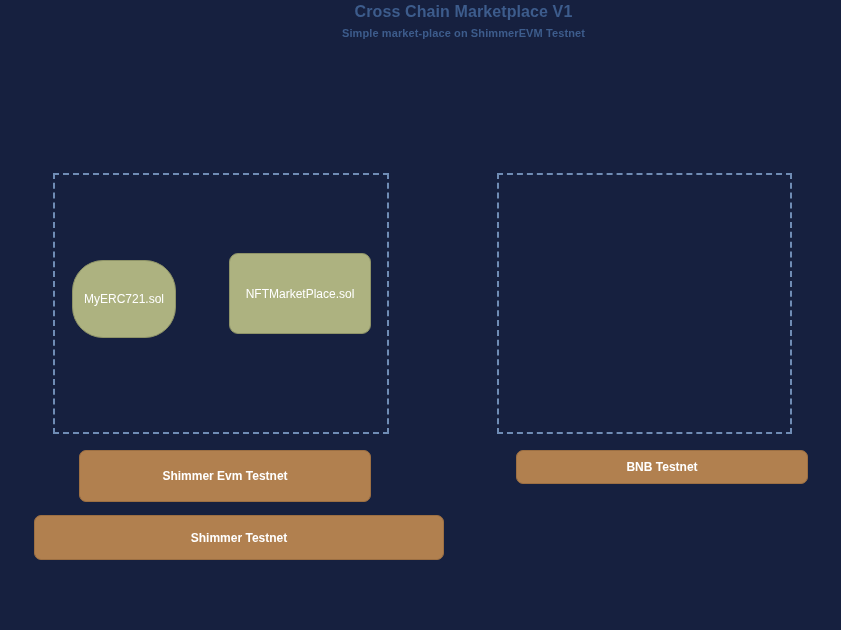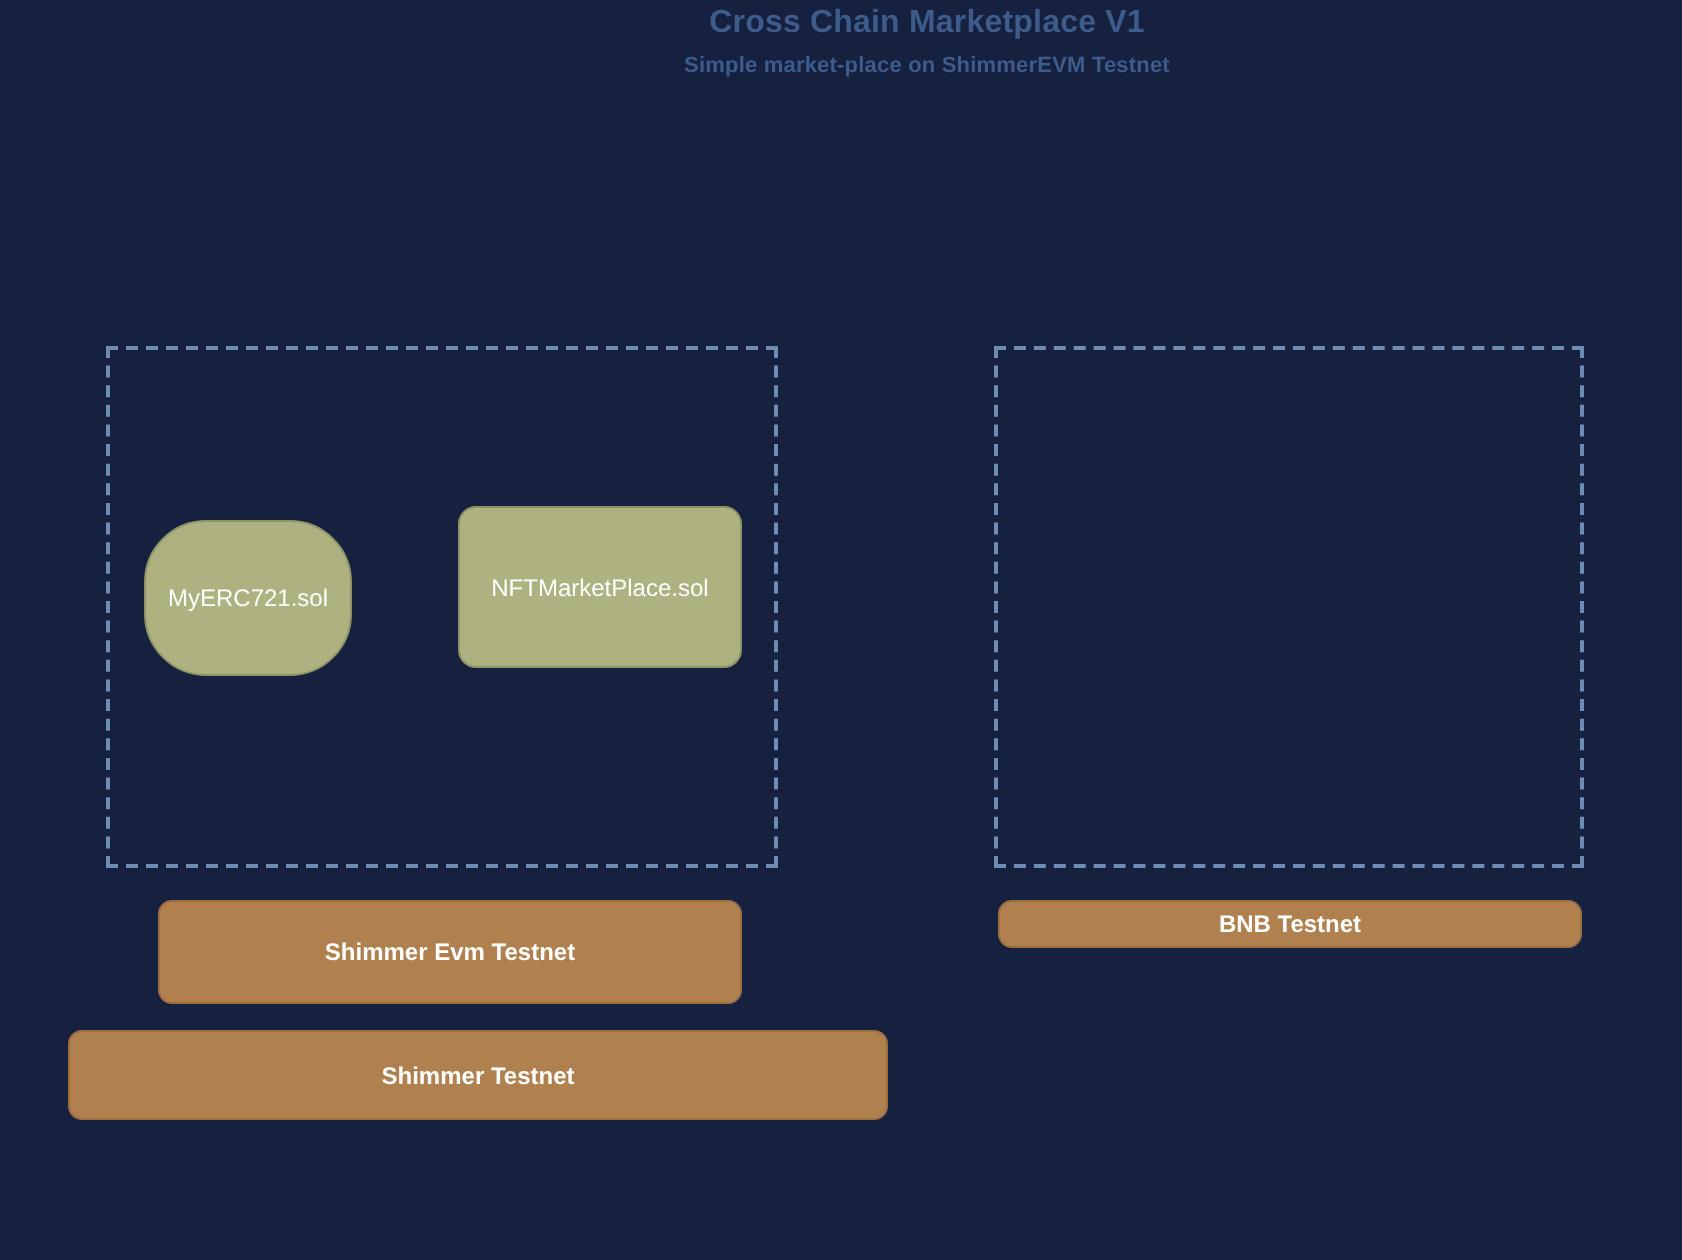--- a/index.html
+++ b/index.html
@@ -105,24 +105,24 @@
     padding: 4px 8px;
     cursor: pointer;
   }
   #chain-shimmer-evm-testnet {
     left: 79px;
     top: 450px;
     width: 292px;
     height: 52px;
   }
   #chain-bnb-testnet {
-    left: 499px;
+    left: 516px;
     top: 450px;
     width: 292px;
-    height: 24px;
+    height: 34px;
   }
   #chain-shimmer-testnet {
     left: 34px;
     top: 515px;
     width: 410px;
     height: 45px;
   }
 </style>
 </head>
 <body>

